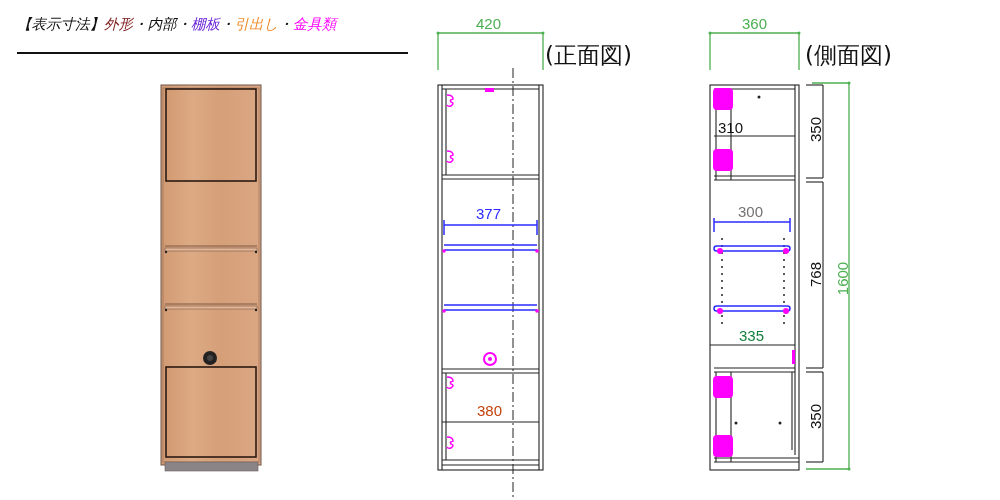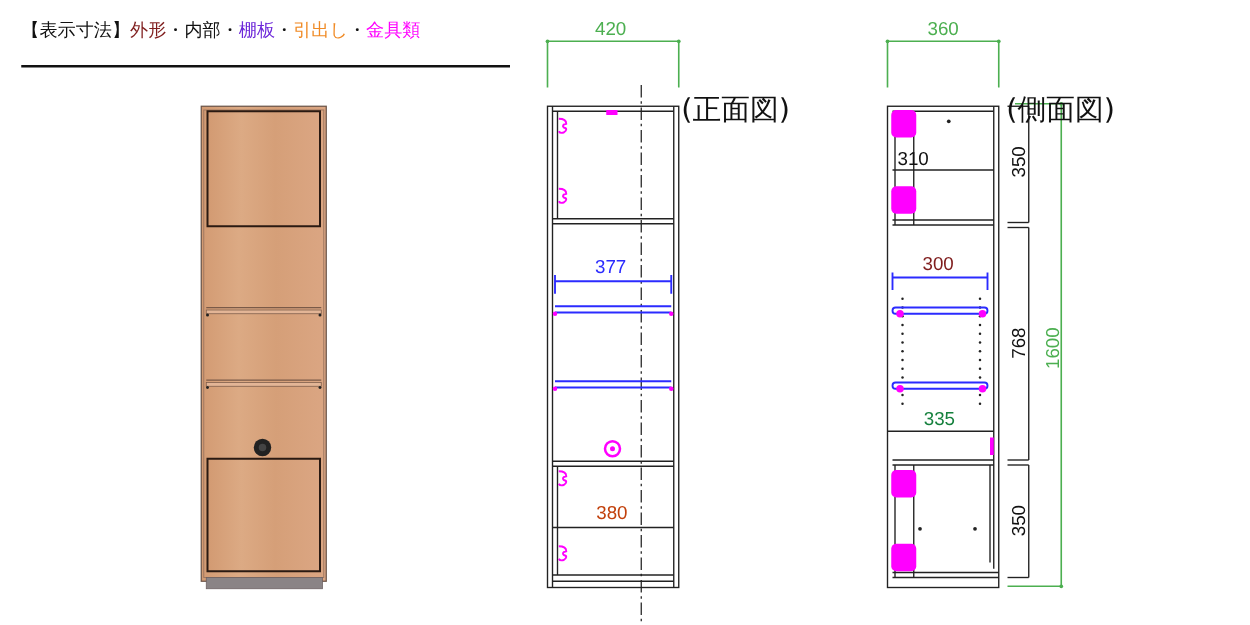--- a/index.html
+++ b/index.html
@@ -1,21 +1,21 @@
 <!DOCTYPE html>
 <html><head>
 <meta charset="utf-8">
 <style>
   html, body { margin:0; padding:0; background:#fff; }
   body { width:1000px; height:500px; position:relative; overflow:hidden;
          font-family:"DejaVu Sans", "Liberation Sans", sans-serif; }
   .legend { position:absolute; left:17px; top:15px; font-size:14.5px; letter-spacing:0px; color:#111; white-space:nowrap; }
-  .legend span { display:inline; }
+  .legend span { display:inline;font-style:italic; }
   .rule { position:absolute; left:17px; top:52px; width:391px; height:2px; background:#111; }
-  .view-title { position:absolute; font-size:23px; color:#111; white-space:nowrap;margin-top:32px; }
+  .view-title { position:absolute; font-size:23px; color:#111; white-space:nowrap; }
   .dimtxt { position:absolute; font-family:"Liberation Sans", sans-serif; font-size:15px; white-space:nowrap; }
   .vtxt { position:absolute; font-family:"Liberation Sans", sans-serif; font-size:15px; transform:rotate(-90deg); transform-origin:center; white-space:nowrap; }
   svg { position:absolute; left:0; top:0; }
 </style>
 </head>
 <body>
 
 <div class="legend">
   <span>【表示寸法】</span><span style="color:#7f1d1d">外形</span><span>・</span><span>内部</span><span>・</span><span style="color:#6d28d9">棚板</span><span>・</span><span style="color:#f08a24">引出し</span><span>・</span><span style="color:#ff00ff">金具類</span>
 </div>
@@ -208,18 +208,18 @@
 
 <div class="view-title" style="left:545px; top:40px;">(正面図)</div>
 <div class="view-title" style="left:805px; top:40px;">(側面図)</div>
 
 <div class="dimtxt" style="left:476px; top:15px; color:#4caf50;">420</div>
 <div class="dimtxt" style="left:476px; top:205px; color:#2b2bff;">377</div>
 <div class="dimtxt" style="left:477px; top:402px; color:#c2410c;">380</div>
 
 <div class="dimtxt" style="left:742px; top:15px; color:#4caf50;">360</div>
 <div class="dimtxt" style="left:718px; top:119px; color:#111;">310</div>
-<div class="dimtxt" style="left:738px; top:203px; color:#7f1d1d;">300</div>
+<div class="dimtxt" style="left:738px; top:203px; color:#737373;">300</div>
 <div class="dimtxt" style="left:739px; top:327px; color:#15803d;">335</div>
 <div class="vtxt" style="left:803px; top:121px; color:#111;">350</div>
 <div class="vtxt" style="left:803px; top:266px; color:#111;">768</div>
 <div class="vtxt" style="left:803px; top:408px; color:#111;">350</div>
 <div class="vtxt" style="left:826px; top:270px; color:#4caf50;">1600</div>
 
 </body></html>

